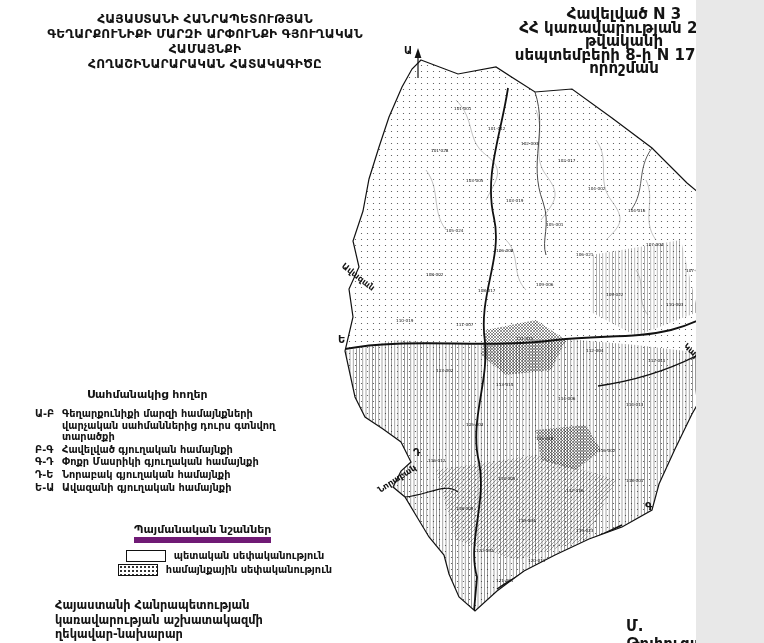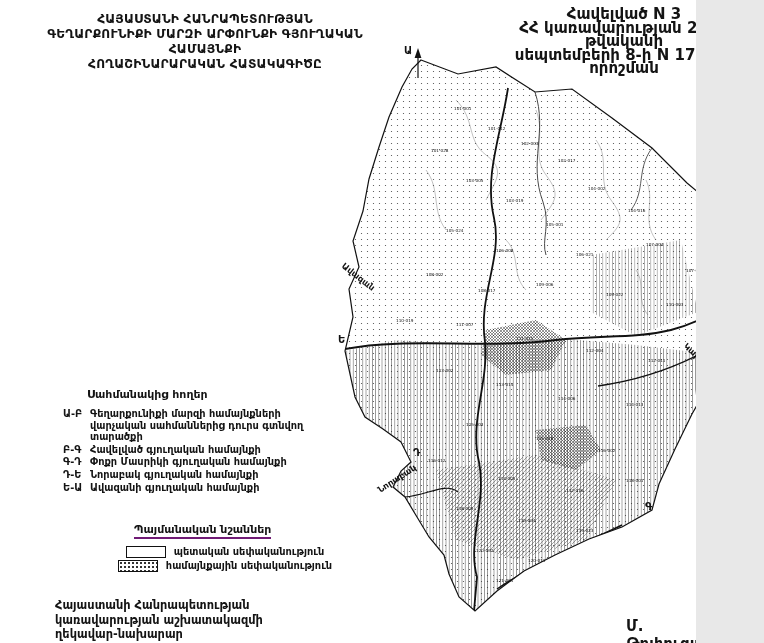--- a/index.html
+++ b/index.html
@@ -5,26 +5,26 @@
   html,body{margin:0;padding:0;background:#e8e8e8;}
   .page{position:relative;width:696px;height:643px;background:#ffffff;overflow:hidden;
         font-family:"DejaVu Sans",sans-serif;color:#141414;}
   .abs{position:absolute;}
   .title-block{left:12px;top:12px;width:386px;text-align:center;font-weight:700;
                font-size:12.2px;line-height:15px;letter-spacing:.2px;}
   .annex-block{left:492px;top:8px;width:264px;text-align:center;font-weight:700;
                font-size:15px;line-height:13.5px;}
   .adjacent-block{left:35px;top:388px;width:300px;}
   .adjacent-heading{margin-left:52px;font-weight:700;font-size:11px;margin-bottom:7px;}
-  .adj-row{display:flex;font-size:9.8px;line-height:11.6px;font-weight:700;margin-bottom:1px;justify-content:flex-end;}
+  .adj-row{display:flex;font-size:9.8px;line-height:11.6px;font-weight:700;margin-bottom:1px;}
   .adj-code{flex:0 0 27px;}
   .adj-label{flex:1;max-width:245px;}
   .symbols-block{left:100px;top:518px;width:250px;}
   .symbols-heading{margin-left:34px;font-weight:700;font-size:11px;margin-bottom:7px;
-                   display:inline-block;border-bottom:2px solid #701a75;padding-bottom:1px;}
+                   display:inline-block;border-bottom:6px solid #701a75;padding-bottom:1px;}
   .sym-row{display:flex;align-items:flex-start;font-size:9.8px;line-height:11.5px;
            font-weight:700;margin-bottom:2px;justify-content:center;}
   .swatch{flex:0 0 38px;height:10px;border:1.6px solid #111;margin-right:8px;margin-top:0;
           background:#fff;}
   .swatch.dotted{background-image:radial-gradient(#333 0.8px, transparent 0.95px);
                  background-size:4px 4px;}
   .sym-label{max-width:180px;}
   .footer-left{left:55px;top:598px;font-weight:700;font-size:11.4px;line-height:14.5px;}
   .signature{left:626px;top:617px;font-weight:700;font-size:15px;}
   .map-wrap{left:336px;top:40px;width:428px;height:588px;}

